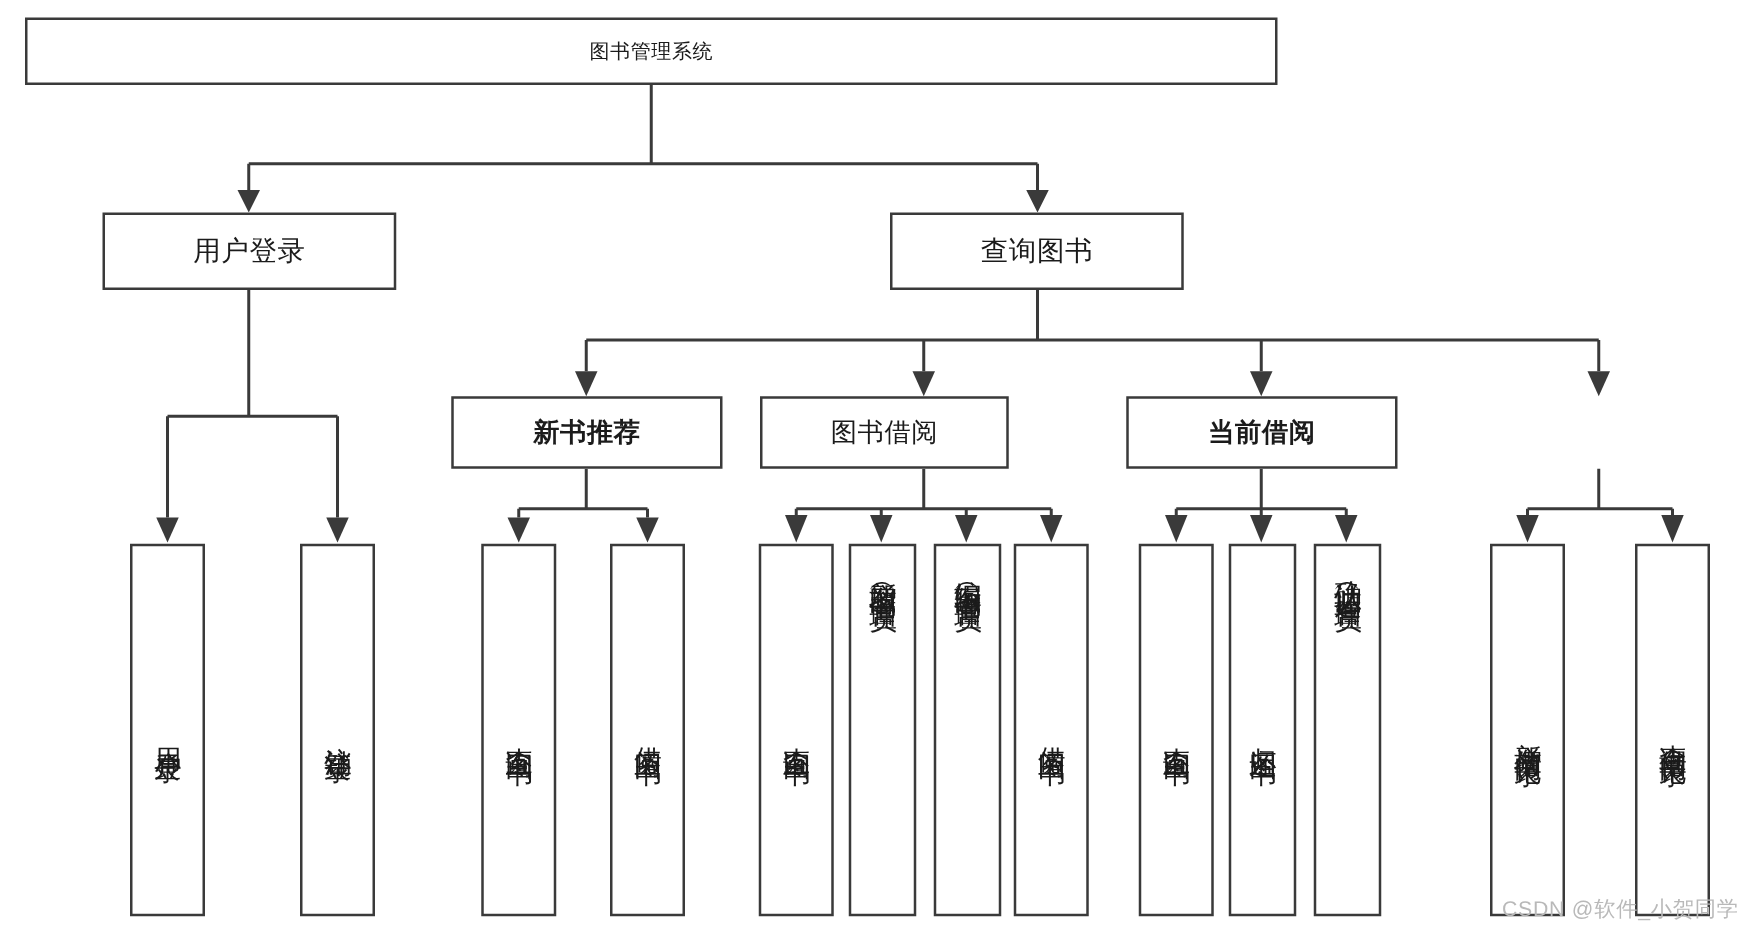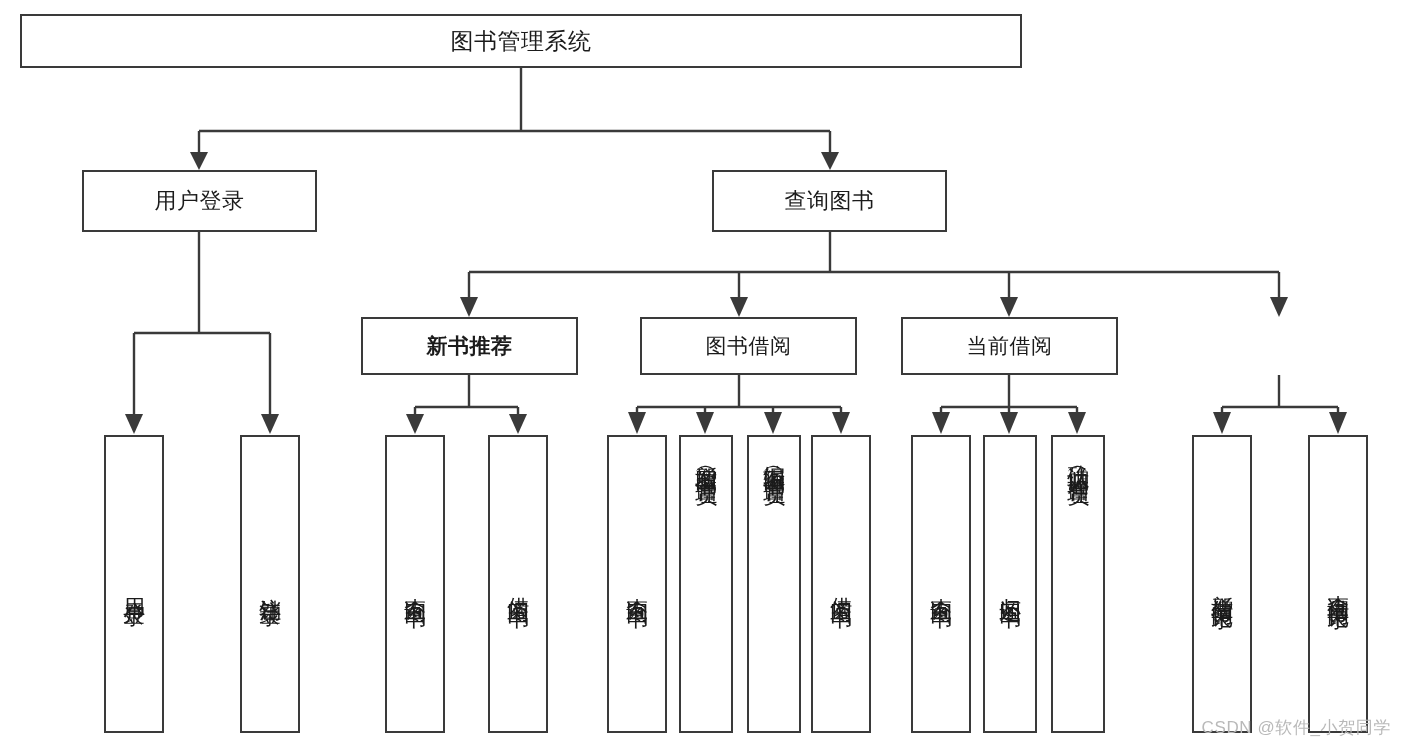--- a/index.html
+++ b/index.html
@@ -47,21 +47,21 @@
     align-items: center;
     justify-content: center;
     overflow: hidden;
   }
   .node .label {
     color: #1b1b1b;
     letter-spacing: 0.5px;
     white-space: nowrap;
   }
   .node-root .label {
-    font-size: 23px;
+    font-size: 16px;
   }
   .node-l1 .label {
     font-size: 22px;
   }
   .node-l2 .label {
     font-size: 21px;
   }
   
   .node-leaf {
     align-items: flex-start;
@@ -175,24 +175,24 @@
   <div class="node node-l1" style="left:82px; top:170px; width:235px; height:62px;">
     <span class="label">用户登录</span>
   </div>
   <div class="node node-l1" style="left:712px; top:170px; width:235px; height:62px;">
     <span class="label">查询图书</span>
   </div>
 
   <div class="node node-l2" style="left:361px; top:317px; width:217px; height:58px;font-weight:bold;">
     <span class="label">新书推荐</span>
   </div>
-  <div class="node node-l2" style="left:640px; top:317px; width:217px; height:58px;">
+  <div class="node node-l2" style="left:608px; top:317px; width:199px; height:58px;">
     <span class="label">图书借阅</span>
   </div>
-  <div class="node node-l2" style="left:901px; top:317px; width:217px; height:58px;">
+  <div class="node node-l2" style="left:901px; top:317px; width:217px; height:58px;font-weight:bold;">
     <span class="label">当前借阅</span>
   </div>
 
   <div class="node node-leaf" style="left:104px; top:435px; width:60px; height:298px;">
     <span class="leaf-wrap">
       <span class="label">用户登录</span>
     </span>
   </div>
   <div class="node node-leaf" style="left:240px; top:435px; width:60px; height:298px;">
     <span class="leaf-wrap">

